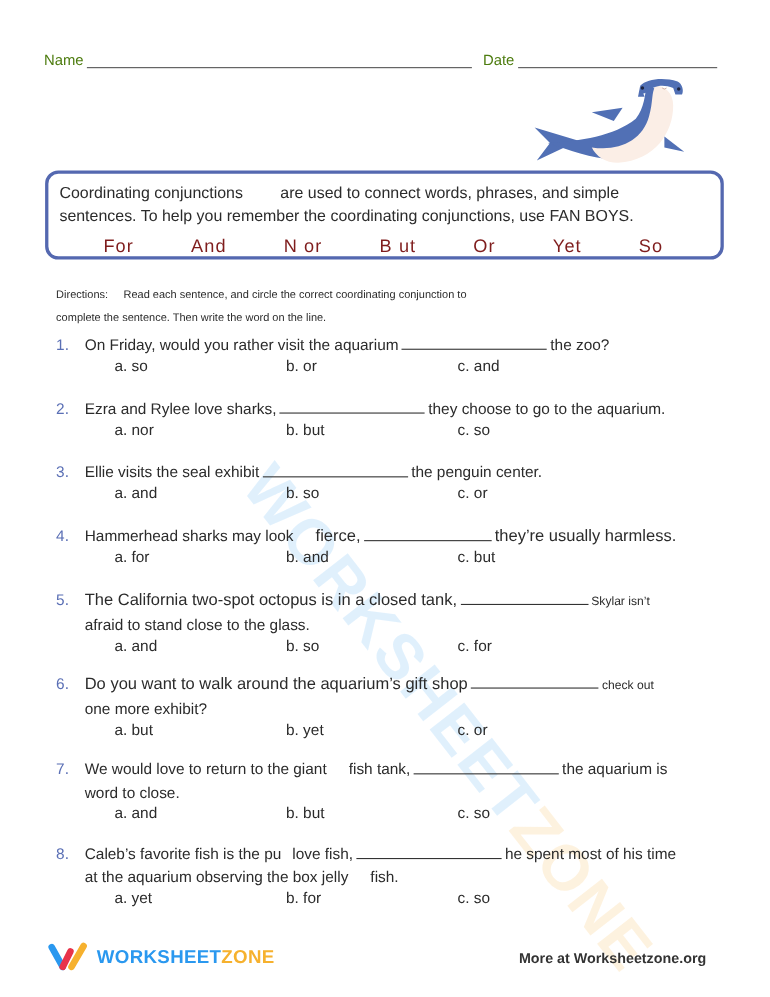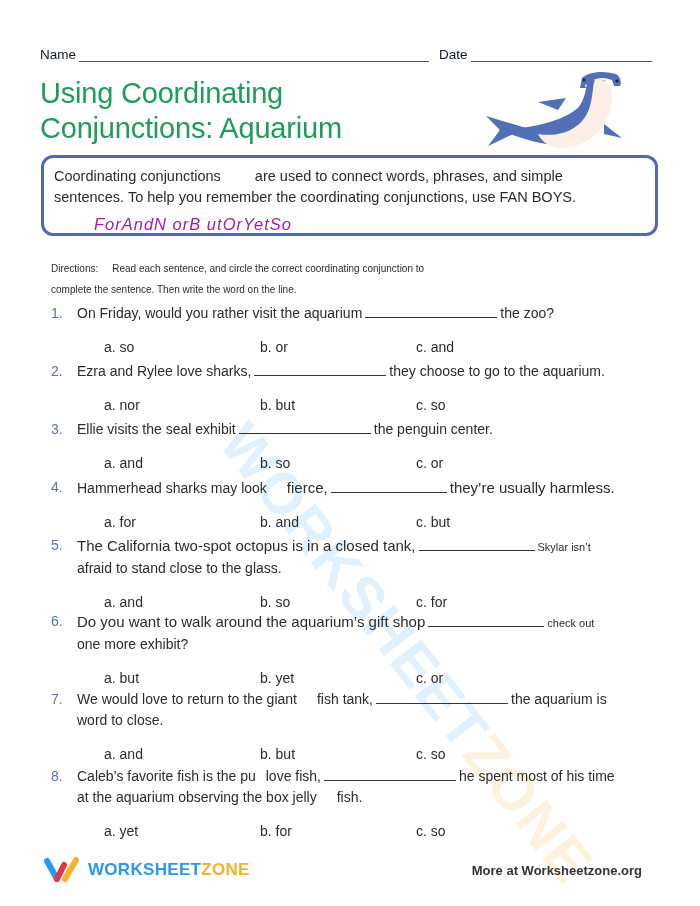--- a/index.html
+++ b/index.html
@@ -9,50 +9,50 @@
     .page { position: absolute; left: 0; top: 0; width: 700px; height: 906px; }
 
     
     .watermark { position: absolute; left: 110px; top: 240px; width: 560px; height: 420px; pointer-events: none; opacity: 0.14; }
     .wm-text { position: absolute; left: 150px; top: 170px; transform: rotate(52deg); transform-origin: left top;
       font-family: "Liberation Sans", sans-serif; font-weight: bold; font-size: 58px; letter-spacing: 2px; white-space: nowrap; }
     .wm-text .a { color: #2f9cf0; }
     .wm-text .b { color: #f6a623; }
 
     
-    .header-line { position: absolute; top: 44px; left: 40px; right: 48px; height: 18px; font-size: 13.5px; color: #0f172a; display: flex; align-items: flex-end; }
+    .header-line { position: absolute; top: 44px; left: 40px; right: 48px; height: 18px; font-size: 13.5px; color: #4d7c0f; display: flex; align-items: flex-end; }
     .label { white-space: nowrap; }
     .line { border-bottom: 1px solid #555; height: 14px; margin-left: 3px; }
     .name-line { width: 350px; margin-right: 10px; }
     .date-line { flex: 1; }
 
     
     .title { position: absolute; left: 40px; top: 76px; font-size: 29px; line-height: 35px; color: #1e9c5a; font-weight: normal; letter-spacing: -0.2px; }
     .title span { display: block; }
 
     
     .shark { position: absolute; left: 478px; top: 68px; width: 150px; height: 82px; }
 
     
     .info-box { position: absolute; left: 41px; top: 155px; width: 617px; height: 81px; border: 3px solid #5468b0; border-radius: 12px; padding: 8px 10px 0 10px; }
     .info-text { font-size: 14.5px; line-height: 21px; color: #2b2b2b; }
     .info-text .gap { display: inline-block; width: 34px; }
-    .fanboys { display: flex; padding: 0 42px 0 40px; margin-top: 7px; font-size: 16.5px; letter-spacing: 1px; color: #a21caf; font-style: italic; }
+    .fanboys { display: flex; justify-content: space-between; padding: 0 42px 0 40px; margin-top: 7px; font-size: 16.5px; letter-spacing: 1px; color: #7f1d1d; }
 
     
     .directions { position: absolute; left: 51px; top: 258px; width: 580px; font-size: 10px; line-height: 21px; color: #2b2b2b; }
     .directions .gap { display: inline-block; width: 14px; }
 
     
     .q { position: absolute; left: 51px; width: 600px; }
     .q-row { display: flex; font-size: 14px; line-height: 21px; color: #2b2b2b; }
     .q-num { width: 26px; color: #5a6fb5; flex: none; }
     .q-text { flex: 1; }
     .blank { display: inline-block; border-bottom: 1px solid #333; height: 14px; vertical-align: baseline; margin: 0 3px; }
-    .opts { display: flex; margin-left: 53px; margin-top: 15px; font-size: 14px; color: #2b2b2b; }
+    .opts { display: flex; margin-left: 53px; margin-top: 0; font-size: 14px; color: #2b2b2b; }
     .opt { width: 156px; }
     .gapw { display: inline-block; width: 20px; }
 
     
     .footer { position: absolute; left: 42px; top: 855px; right: 58px; height: 30px; display: flex; align-items: center; justify-content: space-between; }
     .brand { display: flex; align-items: center; }
     .brand-logo { width: 40px; height: 28px; }
     .brand-name { font-weight: bold; font-size: 17px; margin-left: 6px; letter-spacing: 0.3px; }
     .brand-name .w { color: #2a98ef; }
     .brand-name .z { color: #f6b12e; }
@@ -67,24 +67,20 @@
     <div class="wm-text"><span class="a">WORKSHEET</span><span class="b">ZONE</span></div>
   </div>
 
   <div class="header-line">
     <span class="label">Name</span>
     <span class="line name-line"></span>
     <span class="label">Date</span>
     <span class="line date-line"></span>
   </div>
 
-  <h1 class="title">
-    <span>Using Coordinating</span>
-    <span>Conjunctions: Aquarium</span>
-  </h1>
 
   <svg class="shark" viewBox="0 0 150 82">
 
     <path d="M48 60 L8 48 L22 62 L10 78 Z" fill="#5170b5"></path>
 
     <path d="M80 42 L60 34 L88 30 Z" fill="#5170b5"></path>
 
     <path d="M20 62 C50 60 80 56 100 40 C108 30 108 18 110 10 L122 14 C124 34 118 60 96 74 C74 82 44 70 20 62 Z" fill="#5170b5"></path>
 
     <path d="M60 66 C84 70 106 60 112 38 C116 24 114 16 118 10 C126 10 134 16 134 28 C134 52 118 78 84 80 C72 80 64 74 60 66 Z" fill="#fbeee6"></path>

